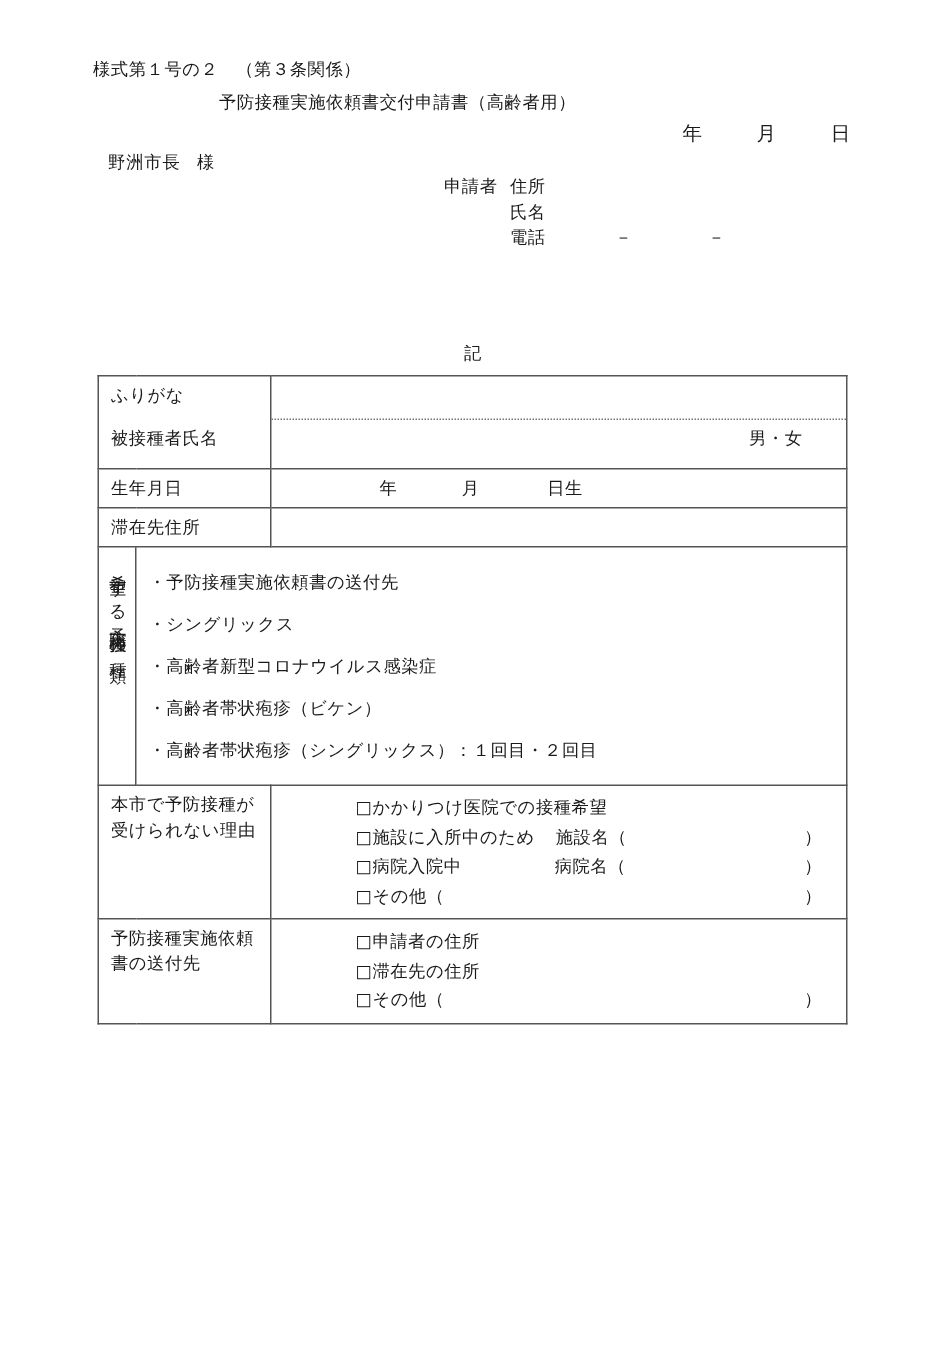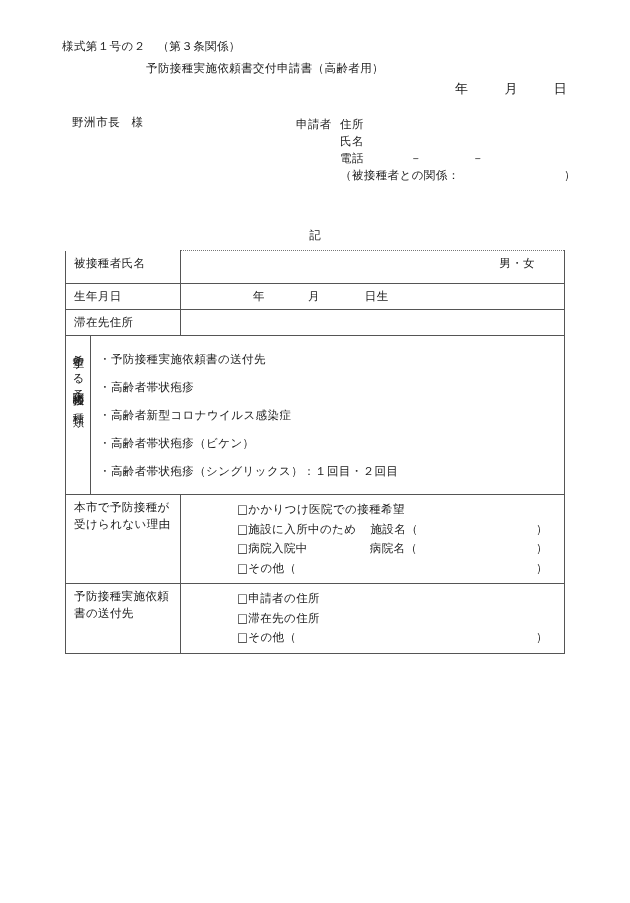--- a/index.html
+++ b/index.html
@@ -49,21 +49,21 @@
     top: 80px;
     font-size: 13px;
     letter-spacing: 0.4px;
     white-space: nowrap;
   }
   .date-line .gap { display: inline-block; width: 36px; }
 
   .addressee {
     position: absolute;
     left: 72px;
-    top: 115px;
+    top: 101px;
     font-size: 11.5px;
     letter-spacing: 0.6px;
     white-space: nowrap;
   }
   .addressee .sp { display: inline-block; width: 11px; }
 
   
   .applicant {
     position: absolute;
     left: 296px;
@@ -226,37 +226,41 @@
     <div class="applicant-row">
       <span class="applicant-label"></span>
       <span class="applicant-field">氏名</span>
     </div>
     <div class="applicant-row">
       <span class="applicant-label"></span>
       <span class="applicant-field">電話</span>
       <span class="tel-dash-1">－</span>
       <span class="tel-dash-2">－</span>
     </div>
-    <div class="relation-row">
-      <span>（被接種者との関係：</span>
-      <span class="relation-close">）</span>
-    </div>
   </div>
 
 
   <div class="ki-mark">記</div>
 
   <table class="form-table">
     <colgroup>
       <col style="width:25px">
       <col style="width:90px">
       <col>
     </colgroup>
 
     <tbody>
+        <tr>
+      <td colspan="2" class="no-bottom">
+        <div class="cell-pad furigana-cell">ふりがな</div>
+      </td>
+      <td class="no-bottom">
+        <div class="cell-pad furigana-cell">&nbsp;</div>
+      </td>
+    </tr>
 
     <tr>
       <td colspan="2" class="no-top">
         <div class="cell-pad name-cell">被接種者氏名</div>
       </td>
       <td class="dotted-top">
         <div class="cell-pad name-cell">
           <span class="name-right">男・女</span>
         </div>
       </td>
@@ -283,21 +287,21 @@
 
     <tr>
       <td class="vertical-label-col">
         <div class="v-cell-inner">
           <div class="vertical-text">希望する予防接種の種類</div>
         </div>
       </td>
       <td colspan="2">
         <div class="vaccine-list">
           <div class="vaccine-item">・予防接種実施依頼書の送付先</div>
-          <div class="vaccine-item">・高齢者帯状疱疹</div>
+          <div class="vaccine-item">・シングリックス</div>
           <div class="vaccine-item">・高齢者新型コロナウイルス感染症</div>
           <div class="vaccine-item">・高齢者帯状疱疹（ビケン）</div>
           <div class="vaccine-item">・高齢者帯状疱疹（シングリックス）：１回目・２回目</div>
         </div>
       </td>
     </tr>
 
     <tr>
       <td colspan="2">
         <div class="cell-pad reason-label">本市で予防接種が受けられない理由</div>

